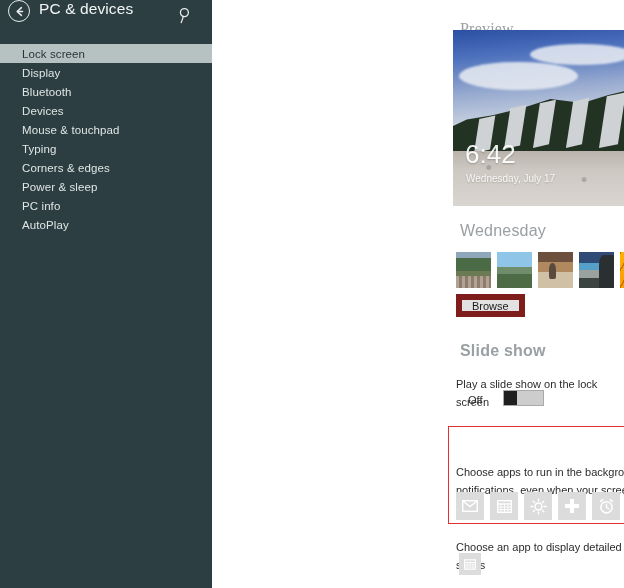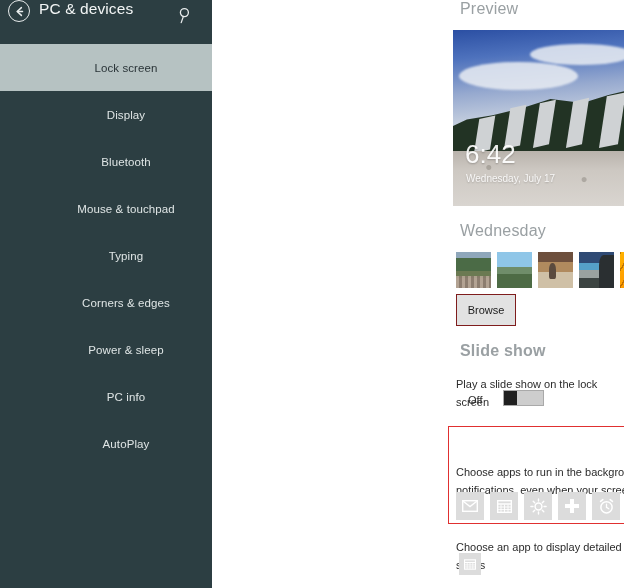--- a/index.html
+++ b/index.html
@@ -31,39 +31,39 @@
     flex: 0 0 22px;
   }
   .back-btn svg { display:block; }
   .side-title {
     color: #f2f5f5; font-size: 15.5px; margin-left: 9px;
     font-weight: 400; letter-spacing: .1px; white-space: nowrap;
   }
   .search-ico { position: absolute; right: 18px; top: 7px; width: 16px; height: 17px; }
   .nav { margin-top: 12px; }
   .nav-item {
-    height: 47px; display: flex; align-items: center;
-    padding-left: 40px;
-    color: #dfe5e5; font-size: 11.5px; letter-spacing: .1px; justify-content: center;
+    height: 19px; display: flex; align-items: center;
+    padding-left: 22px;
+    color: #dfe5e5; font-size: 11.5px; letter-spacing: .1px;
   }
   .nav-item.selected { background: #b6c2c2; color: #2a3438; }
 
   
   .main {
     flex: 1 1 auto; height: 588px; background: #fff;
     padding: 0 0 0 8px; position: relative;
   }
   .sec-head {
     color: #9aa0a3; font-size: 16px; font-weight: 400;
     letter-spacing: .2px;
   }
   .body-text { color: #2b2b2b; font-size: 11px; line-height: 18px; }
 
   
-  #preview-title { position:absolute; left: 248px; top: 0; }
+  #preview-title { position:absolute; left: 248px; top: 20px; font-family: Liberation Serif, serif; }
   .preview-img {
     position: absolute; left: 241px; top: 30px;
     width: 298px; height: 176px; overflow: hidden;
     background: #6f7d8c;
   }
   .sky {
     position:absolute; left:0; top:0; width:100%; height:62%;
     background: linear-gradient(175deg,#2b4fa3 0%, #4e72bd 22%, #96a9cf 48%, #c9d2e0 72%, #dfe3ea 100%);
   }
   .cloud {
@@ -109,22 +109,22 @@
   .t2 { background: linear-gradient(180deg,#8fc6e8 0 42%, #6f8d6a 42% 62%, #4d6b45 62% 100%); }
   .t3 { background: linear-gradient(180deg,#6d4f3d 0 28%, #b08a5e 28% 56%, #cfc0a6 56% 100%); }
   .t3::after{content:"";position:absolute;left:30%;top:30%;width:22%;height:46%;background:#5a4a3e;border-radius:40% 40% 20% 20%;}
   .t4 { background: linear-gradient(180deg,#2f4a74 0 30%, #55a0c8 30% 50%, #9aa2a0 50% 72%, #3c4442 72% 100%); }
   .t4::after{content:"";position:absolute;right:0;top:8%;width:44%;height:92%;background:#2a2f31;border-radius:30% 0 0 0;}
   .t5 { background: linear-gradient(135deg,#ffb300 0%, #ffa000 40%, #ff8f00 100%); }
   .t5::after{content:"";position:absolute;left:0;top:0;width:100%;height:100%;
     background: repeating-linear-gradient(122deg, rgba(140,75,0,.55) 0 1.5px, rgba(255,255,255,0) 1.5px 9px);}
   .browse-btn {
     position:absolute; left: 244px; top: 294px;
-    min-width: 60px; height: 32px;
-    background:#e2e2e2; border:1px solid #7f1d1d;
+    min-width: 60px; height: 23px;
+    background:#e2e2e2; border:6px solid #7f1d1d;
     display:flex; align-items:center; justify-content:center;
     font-size: 11px; color:#1b1b1b; padding: 0 10px;
   }
 
   
   #slide-title { position:absolute; left: 248px; top: 342px; font-weight: bold; }
   #slide-label { position:absolute; left: 244px; top: 375px; }
   #slide-state { position:absolute; left: 256px; top: 391px; }
   .toggle {
     position:absolute; left: 291px; top: 390px;
@@ -183,20 +183,23 @@
 
     <div class="nav">
       <div class="nav-item selected">
         <span>Lock screen</span>
       </div>
       <div class="nav-item">
         <span>Display</span>
       </div>
       <div class="nav-item">
         <span>Bluetooth</span>
+      </div>
+      <div class="nav-item">
+        <span>Devices</span>
       </div>
       <div class="nav-item">
         <span>Mouse &amp; touchpad</span>
       </div>
       <div class="nav-item">
         <span>Typing</span>
       </div>
       <div class="nav-item">
         <span>Corners &amp; edges</span>
       </div>

